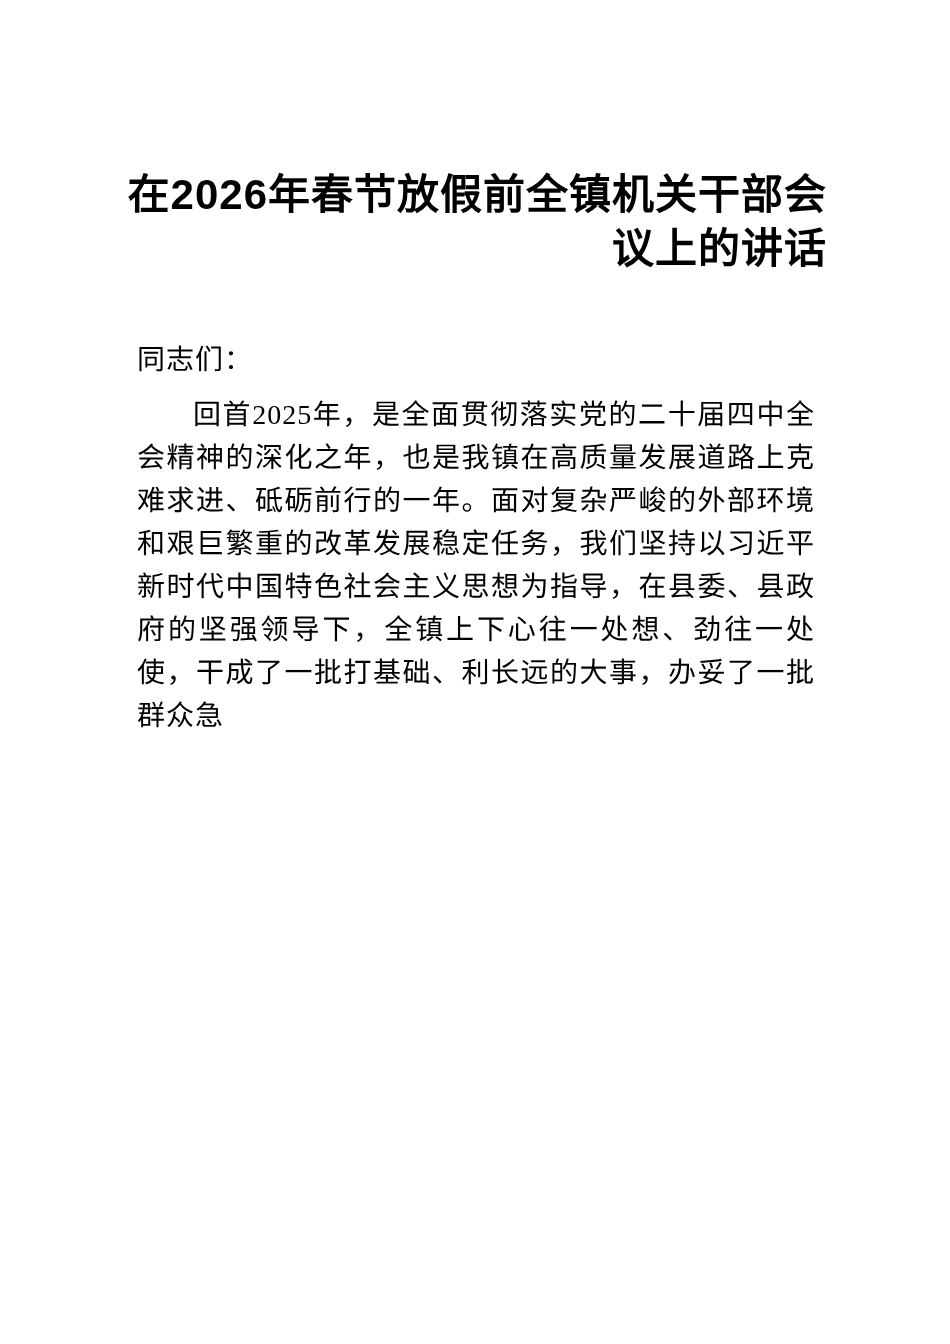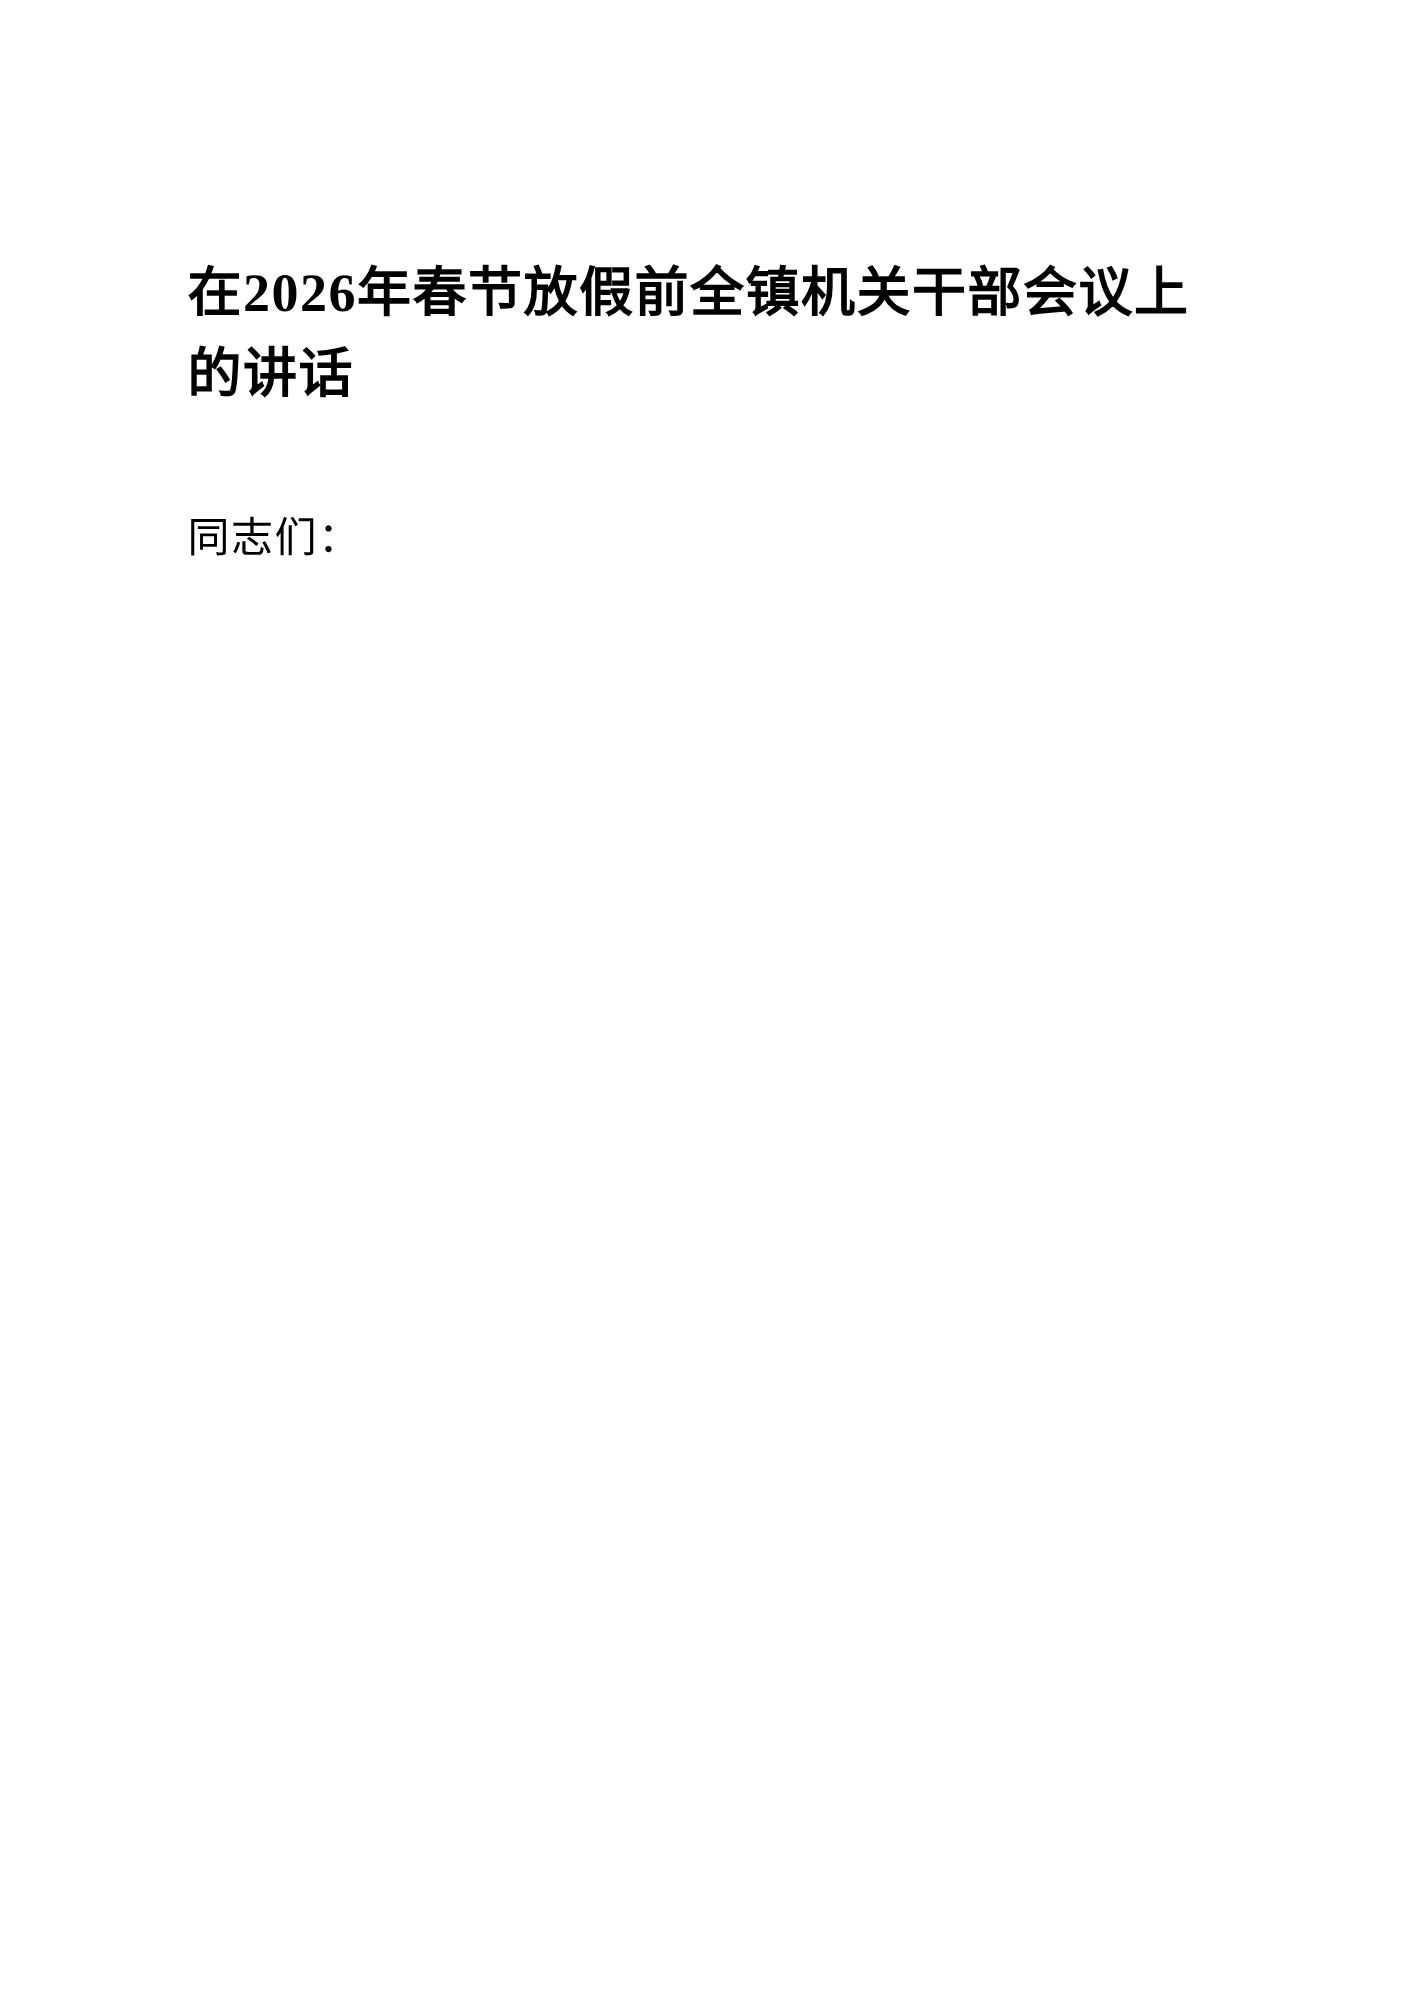--- a/index.html
+++ b/index.html
@@ -15,29 +15,29 @@
     background: #ffffff;
     color: #000000;
     box-sizing: border-box;
     padding: 168px 123px 0 125px;
     overflow: hidden;
     font-family: "Liberation Serif", "DejaVu Serif", serif;
   }
   .doc-title {
     margin: 0 0 62px 0;
     padding: 0;
-    font-size: 36px;
+    font-size: 42px;
     line-height: 54px;
     font-weight: bold;
-    text-align: left;
+    text-align: right;
     letter-spacing: 1px;
-    font-family: Liberation Serif, serif;
+    font-family: Liberation Sans, sans-serif;
   }
   .doc-body p {
-    margin: 0;
+    margin: 12px;
     padding: 0;
     font-size: 28px;
     line-height: 43px;
     text-align: justify;
     text-justify: inter-character;
     text-indent: 2em;
     letter-spacing: 1px;
     font-family: "Liberation Serif", "DejaVu Serif", serif;
   }
   .doc-body p.no-indent {
@@ -45,14 +45,15 @@
   }
 </style>
 </head>
 <body>
 
 <div class="page">
   <h1 class="doc-title">在2026年春节放假前全镇机关干部会议上的讲话</h1>
 
   <div class="doc-body">
     <p class="no-indent">同志们：</p>
+    <p>回首2025年，是全面贯彻落实党的二十届四中全会精神的深化之年，也是我镇在高质量发展道路上克难求进、砥砺前行的一年。面对复杂严峻的外部环境和艰巨繁重的改革发展稳定任务，我们坚持以习近平新时代中国特色社会主义思想为指导，在县委、县政府的坚强领导下，全镇上下心往一处想、劲往一处使，干成了一批打基础、利长远的大事，办妥了一批群众急</p>
   </div>
 </div>
 
 </body></html>

